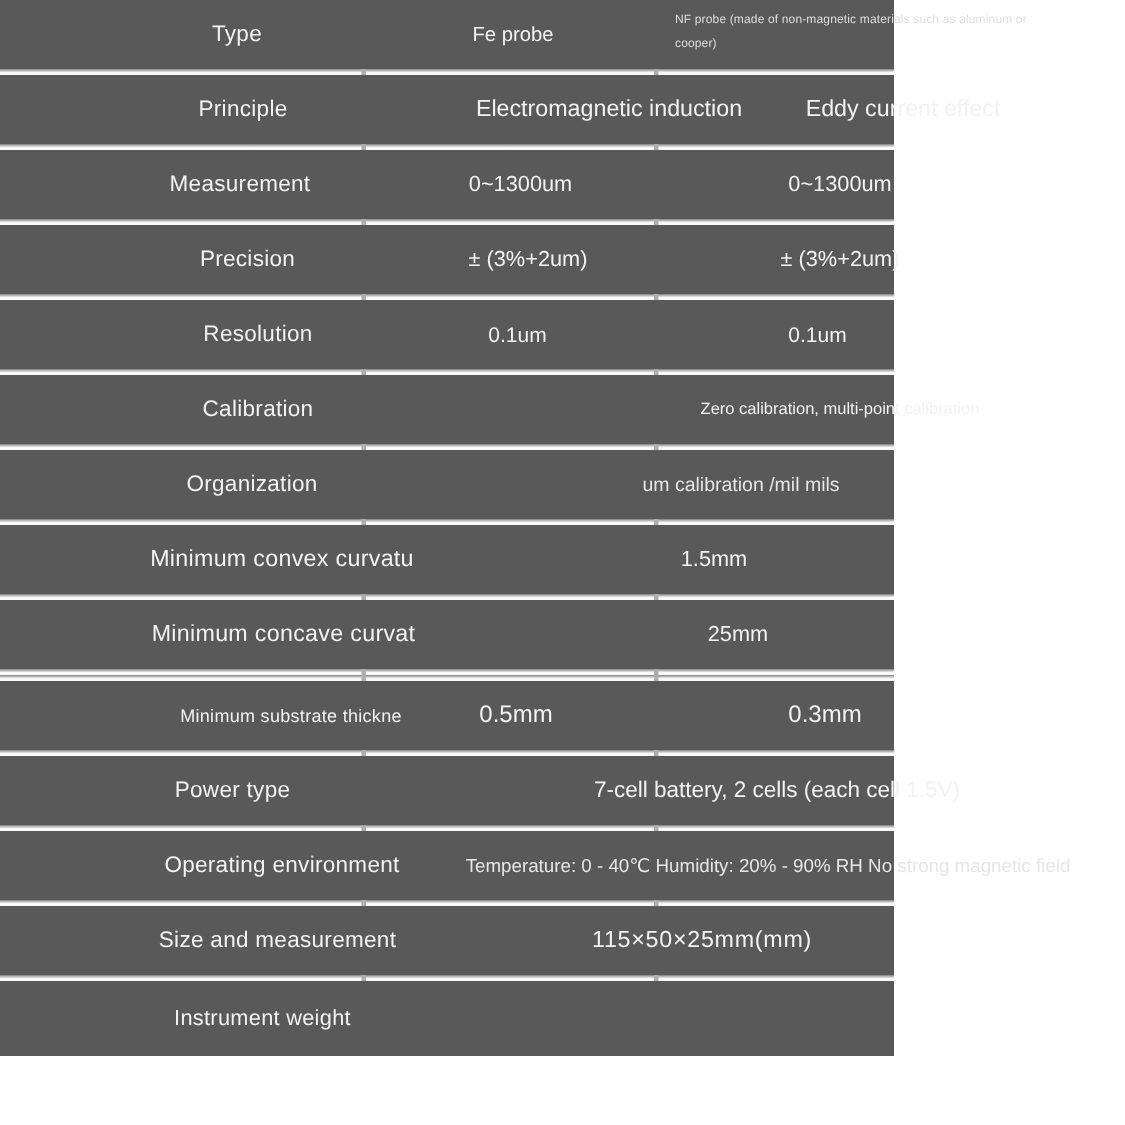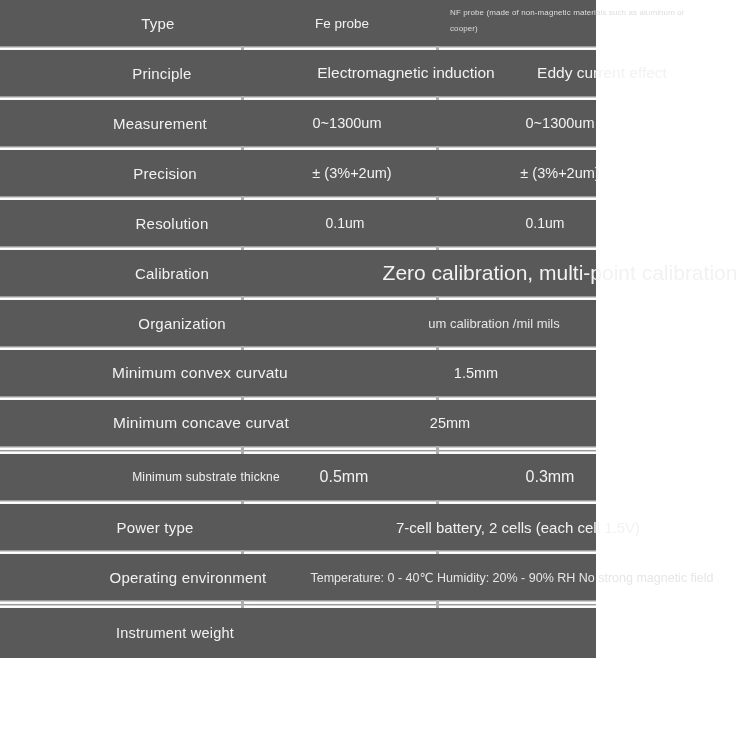--- a/index.html
+++ b/index.html
@@ -22,21 +22,21 @@
   .t1{left:241px;} .t2{left:436px;}
   .c{
     position:absolute;top:50%;transform:translate(-50%,-50%);
     white-space:nowrap;
   }
   .lbl{font-size:15px;letter-spacing:.2px;}
   .val{font-size:14.5px;}
   .small{font-size:12.5px;color:#e6e6e6;}
   .tiny{font-size:12px;}
   .big{font-size:16px;}
-  .clip{max-width:196px;overflow:hidden;text-overflow:clip;margin-left:12px;}
+  .clip{max-width:196px;overflow:hidden;text-overflow:clip;}
   .nf-note{
     position:absolute;left:450px;top:5px;width:264px;
     font-size:8px;line-height:1.95;color:#dedede;white-space:normal;
     letter-spacing:.1px;
   }
 </style>
 </head>
 <body>
 
 <div class="spec-table">
@@ -86,48 +86,48 @@
     <span class="c val" style="left:345px;font-size:14px">0.1um</span>
     <span class="c val" style="left:545px;font-size:14px">0.1um</span>
   </div>
   <div class="gap">
       <i class="tick t1"></i>
       <i class="tick t2"></i>
     </div>
 
   <div class="row">
     <span class="c lbl" style="left:172px">Calibration</span>
-    <span class="c val" style="left:560px;font-size:21px">Zero calibration, multi-point calibration</span>
+    <span class="c val" style="left:560px;font-size:11px">Zero calibration, multi-point calibration</span>
   </div>
   <div class="gap">
       <i class="tick t1"></i>
       <i class="tick t2"></i>
     </div>
 
   <div class="row">
-    <span class="c lbl" style="left:182px">Organization</span>
+    <span class="c lbl" style="left:168px">Organization</span>
     <span class="c val small" style="left:494px;font-size:13px">um calibration /mil mils</span>
   </div>
   <div class="gap">
       <i class="tick t1"></i>
       <i class="tick t2"></i>
     </div>
 
   <div class="row">
     <span class="c lbl clip" style="left:188px;font-size:15.5px">Minimum convex curvatu</span>
     <span class="c val" style="left:476px">1.5mm</span>
   </div>
   <div class="gap">
       <i class="tick t1"></i>
       <i class="tick t2"></i>
     </div>
 
   <div class="row">
     <span class="c lbl clip" style="left:189px;font-size:15.5px">Minimum concave curvat</span>
-    <span class="c val" style="left:450px">25mm</span>
+    <span class="c val" style="left:492px">25mm</span>
   </div>
   <div class="gap">
       <i class="tick t1"></i>
       <i class="tick t2"></i>
     </div>
 
   <div class="gap">
       <i class="tick t1"></i>
       <i class="tick t2"></i>
     </div>
@@ -153,20 +153,24 @@
 
   <div class="row">
     <span class="c lbl" style="left:188px">Operating environment</span>
     <span class="c small" style="left:512px">Temperature: 0 - 40℃  Humidity: 20% - 90% RH  No strong magnetic field</span>
   </div>
   <div class="gap">
       <i class="tick t1"></i>
       <i class="tick t2"></i>
     </div>
 
+  <div class="row">
+    <span class="c lbl" style="left:185px">Size and measurement</span>
+    <span class="c val" style="left:468px;font-size:15.5px;letter-spacing:.5px">115×50×25mm(mm)</span>
+  </div>
   <div class="gap">
       <i class="tick t1"></i>
       <i class="tick t2"></i>
     </div>
 
   <div class="row last">
     <span class="c lbl" style="left:175px;font-size:14.5px">Instrument weight</span>
   </div>
 
 </div>

